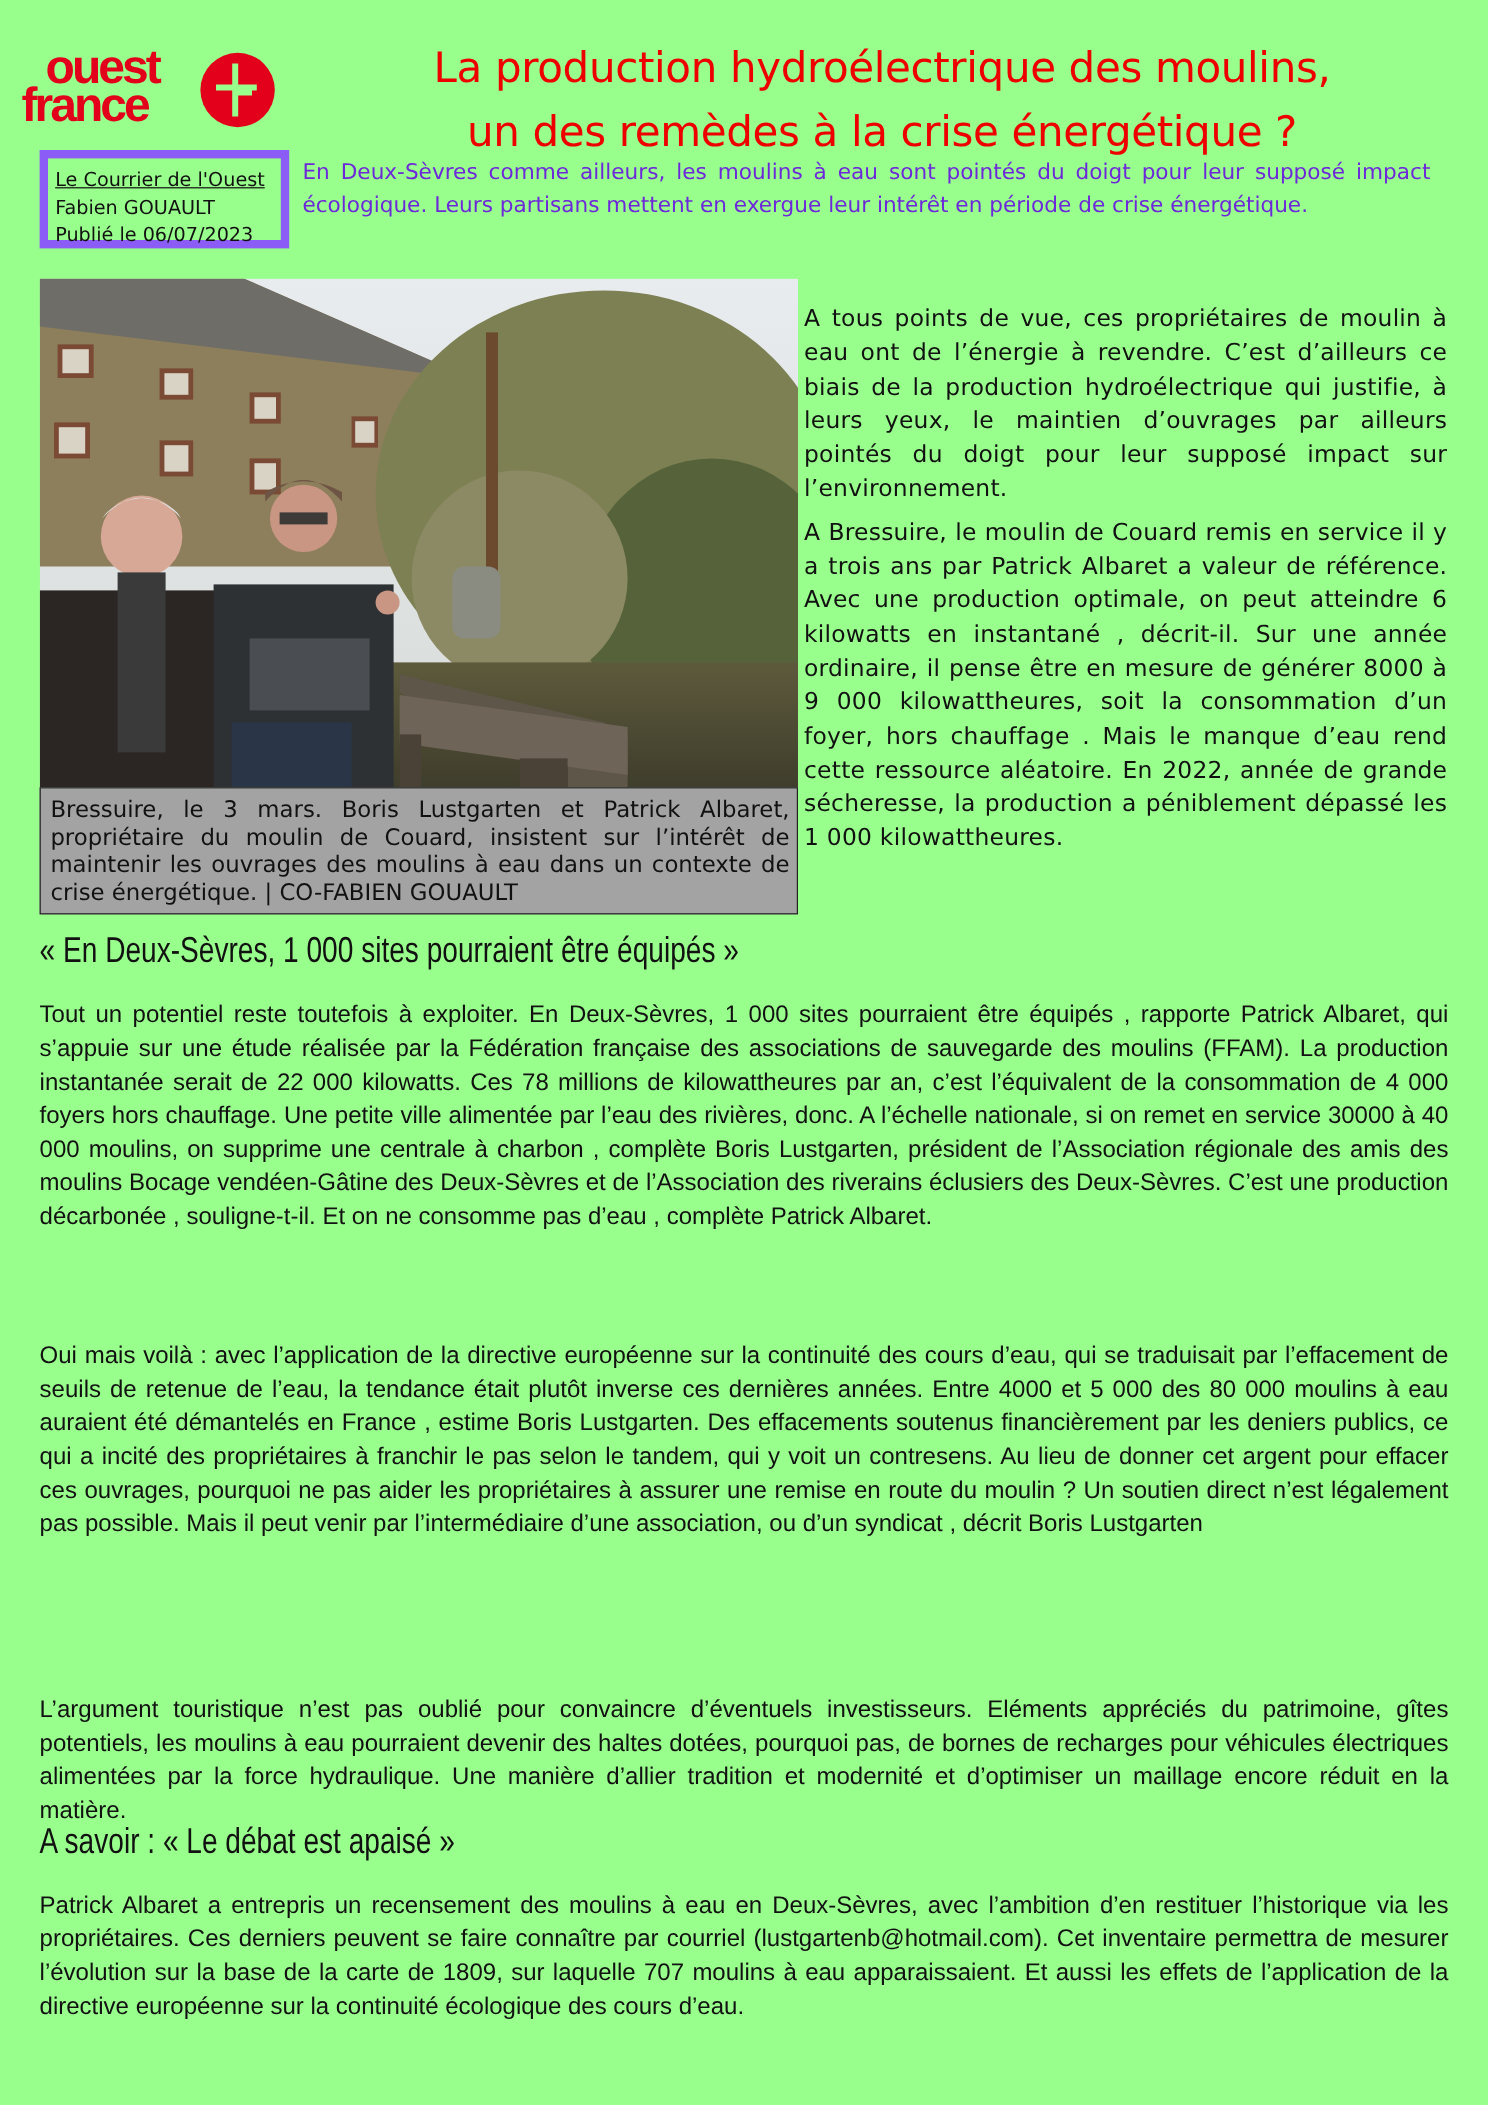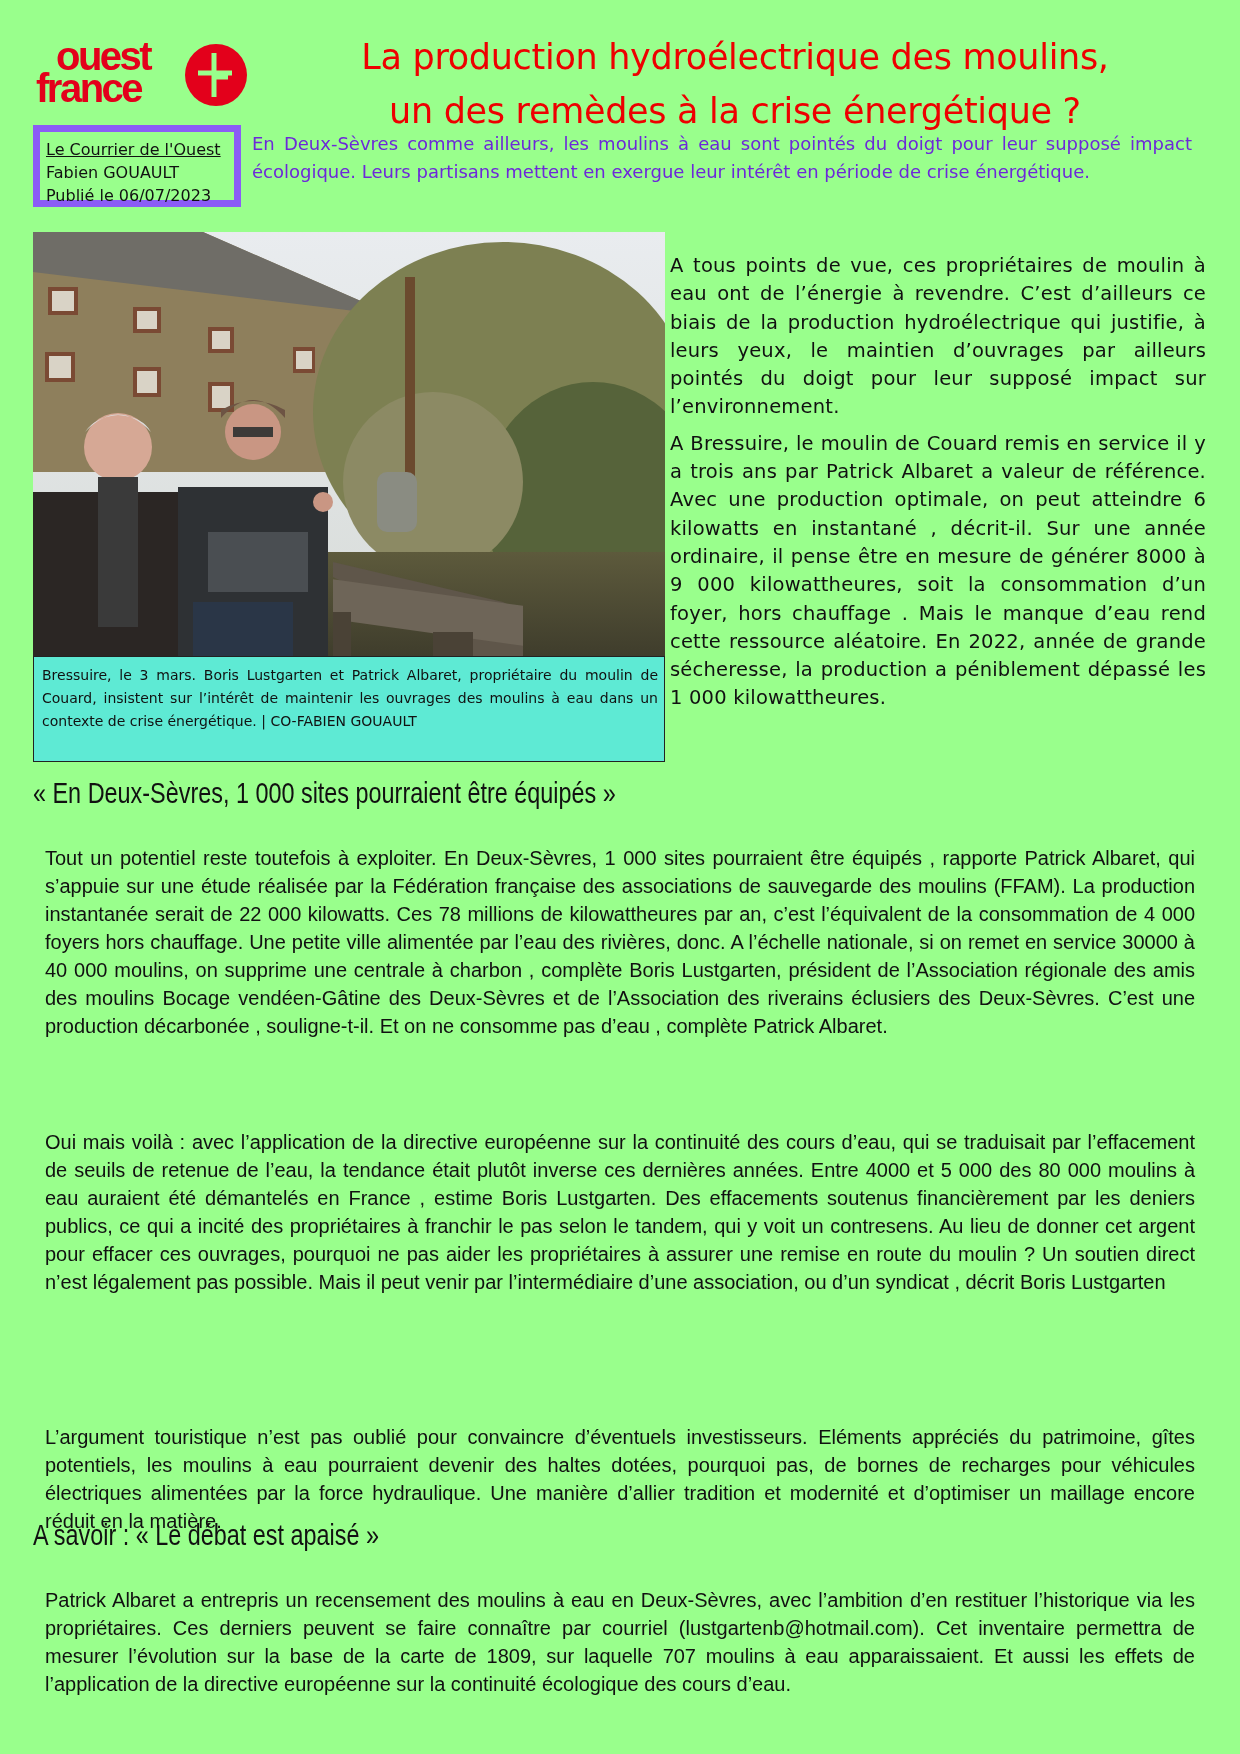--- a/index.html
+++ b/index.html
@@ -1,21 +1,21 @@
 <!DOCTYPE html>
 <html><head>
 <meta charset="utf-8">
 <style>
   html, body { margin: 0; padding: 0; }
   body {
     width: 1240px; height: 1754px; background: #99ff8c;
     position: relative; overflow: hidden;
     font-family: "DejaVu Sans", sans-serif; color: #111;
   }
-  .logo { position: absolute; left: 36px; top: 40px; width: 212px; height: 72px; }
+  .logo { position: absolute; left: 18px; top: 40px; width: 212px; height: 72px; }
   .logo-text {
     position: absolute; left: 0; top: 0; color: #e3001b;
     font-family: "Liberation Sans", sans-serif; font-weight: bold;
     font-size: 40px; line-height: 32px; letter-spacing: -2.5px;
   }
   .logo-text span { display: block; }
   .logo-text .l1 { padding-left: 20px; }
   .logo-mark { position: absolute; left: 148px; top: 3px; width: 64px; height: 64px; }
   .title {
     position: absolute; left: 260px; top: 30px; width: 950px; text-align: center;
@@ -34,22 +34,22 @@
     position: absolute; left: 252px; top: 130px; width: 940px;
     font-family: "DejaVu Sans", sans-serif; font-size: 18px; line-height: 27.5px; color: #6d28d9;
     text-align: justify;
   }
   .photo-wrap {
     position: absolute; left: 33px; top: 232px; width: 632px; height: 530px;
   }
   .photo { position: absolute; left: 0; top: 0; width: 632px; height: 424px; overflow: hidden; }
   .caption {
     position: absolute; left: 0; top: 424px; width: 632px; height: 106px; box-sizing: border-box;
-    background: #5eead4; border: 1.5px solid #222; padding: 7px 6px 0 8px;
-    font-family: "DejaVu Sans", sans-serif; font-size: 14px; line-height: 23px; color: #111;
+    background: #a3a3a3; border: 1.5px solid #222; padding: 7px 6px 0 8px;
+    font-family: "DejaVu Sans", sans-serif; font-size: 19px; line-height: 23px; color: #111;
     text-align: justify;
   }
   .col-right {
     position: absolute; left: 670px; top: 252px; width: 536px;
     font-family: "DejaVu Sans", sans-serif; font-size: 19.5px; line-height: 28.3px; color: #111;
     text-align: justify; letter-spacing: 0.2px;
   }
   .col-right p { margin: 0 0 8px 0; }
   .h2 {
     position: absolute; left: 33px;
@@ -57,21 +57,21 @@
     font-size: 30px; color: #111; transform: scaleX(0.78); transform-origin: left center;
     white-space: nowrap; letter-spacing: 0px;
   }
   .h2-1 { top: 776px; }
   .h2-2 { top: 1518px; }
   .body-block {
     position: absolute; left: 33px; width: 1174px;
     font-family: "Liberation Sans", sans-serif; font-size: 20px; line-height: 28px; color: #111;
     text-align: justify;
   }
-  .body-block p { margin: 12px; }
+  .body-block p { margin: 0; }
   .b1 { top: 832px; }
   .b2 { top: 1116px; }
   .b3 { top: 1411px; }
   .b4 { top: 1574px; }
 </style>
 </head>
 <body>
 
 <div class="logo">
   <div class="logo-text">

